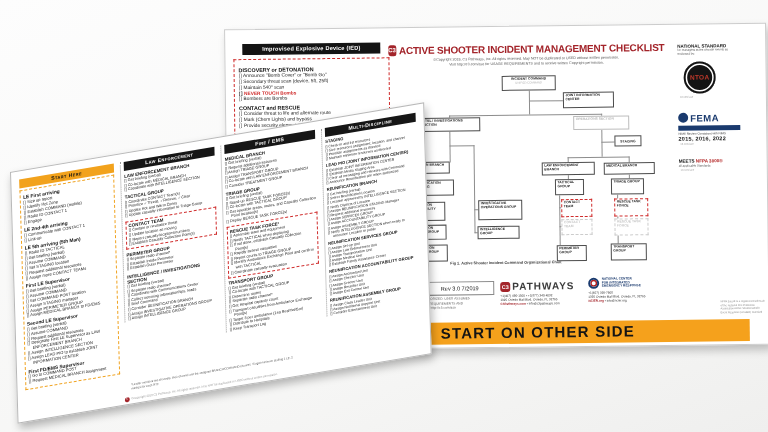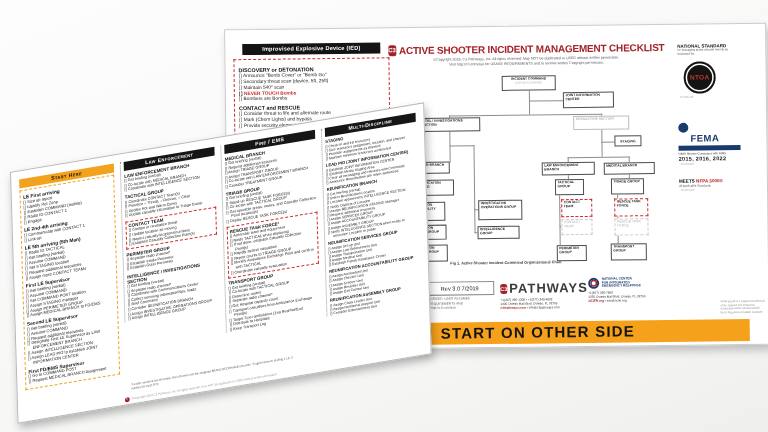--- a/index.html
+++ b/index.html
@@ -37,21 +37,21 @@
   .fig-cap{position:absolute;left:193px;top:234px;width:170px;text-align:center;
     font-size:3.8px;font-weight:bold;color:#333;}
   
   .rev-box{position:absolute;left:197px;top:254px;width:67px;height:12px;border:1px solid #8a8a8a;
     font-size:5.6px;line-height:12px;text-align:center;color:#222;}
   .rev-note{position:absolute;left:193px;top:269px;width:72px;font-size:3.1px;line-height:1.5;
     color:#555;letter-spacing:.1px;}
   .c3p{position:absolute;left:272px;top:254px;width:84px;}
   .c3p-row{display:flex;align-items:center;gap:2px;}
   .c3p-logo{width:10px;height:10px;line-height:10px;font-size:5.5px;}
-  .c3p-brand{font-size:13px;font-weight:bold;color:#3c3c3c;letter-spacing:1px;}
+  .c3p-brand{font-size:10px;font-weight:bold;color:#3c3c3c;letter-spacing:1px;}
   .contact{font-size:3.1px;line-height:1.45;color:#333;margin-top:1.5px;}
   .redlink{color:#a3242a;font-weight:bold;}
   .ncier{position:absolute;left:360px;top:252px;width:92px;}
   .ncier-row{display:flex;align-items:center;gap:2.5px;}
   .ncier-logo{width:11px;height:11px;border-radius:50%;background:#fff;border:2px solid #1a3a6e;
     box-shadow:inset 0 0 0 1.5px #b22222;box-sizing:border-box;}
   .ncier-name{font-size:3.2px;font-weight:bold;color:#1a3a6e;line-height:1.15;}
   .nfpa-note{position:absolute;left:492px;top:276px;width:46px;font-size:2.6px;line-height:1.4;color:#888;}
   .start-bar{position:absolute;left:10px;top:295px;width:511px;height:22px;background:#f5a11c;}
   .start-bar span{display:block;padding-left:202px;font-size:15px;font-weight:900;color:#141414;
@@ -60,21 +60,21 @@
   .sidebar{position:absolute;left:452px;top:16px;width:86px;}
   .sb-title{font-size:4.5px;font-weight:bold;color:#111;margin-top:3px;}
   .sb-sub{font-size:3px;color:#444;line-height:1.3;width:60px;}
   .ntoa{margin:5px 0 2px 6px;width:32px;height:32px;border-radius:50%;background:#141414;
     box-shadow:inset 0 0 0 2px #141414, inset 0 0 0 3.5px #fff;
     display:flex;align-items:center;justify-content:center;color:#c0392b;
     font-weight:bold;font-size:6.5px;letter-spacing:.3px;}
   .sb-cap{font-size:2.6px;color:#999;margin:1px 0 0 2px;}
   .fema-row{display:flex;align-items:center;gap:2px;margin-top:14px;}
   .fema-shield{width:10px;height:10px;border-radius:50%;background:#1a3a6e;}
-  .fema-word{font-size:9.5px;font-weight:bold;color:#1a3a6e;letter-spacing:.5px;margin-top:20px;}
+  .fema-word{font-size:9.5px;font-weight:bold;color:#1a3a6e;letter-spacing:.5px;}
   .fema-banner{width:62px;height:5px;background:#1a3a6e;margin:2px 0 1.5px 0;}
   .nims-line{font-size:3px;color:#333;}
   .nims-years{font-size:5.5px;font-weight:bold;color:#222;letter-spacing:.3px;}
   .meets{margin-top:13px;font-size:4.6px;font-weight:bold;color:#111;}
   .meets .rd{color:#b22222;}
   .meets-sub{font-size:3px;color:#444;}
   
   .front-page{left:0;top:0;width:420px;height:252px;border:1px solid #b8b8b8;
     transform:matrix(0.986,-0.166,0.03,0.999,10,172);transform-origin:0 0;z-index:2;
     box-shadow:2px 5px 9px rgba(0,0,0,.28);}

